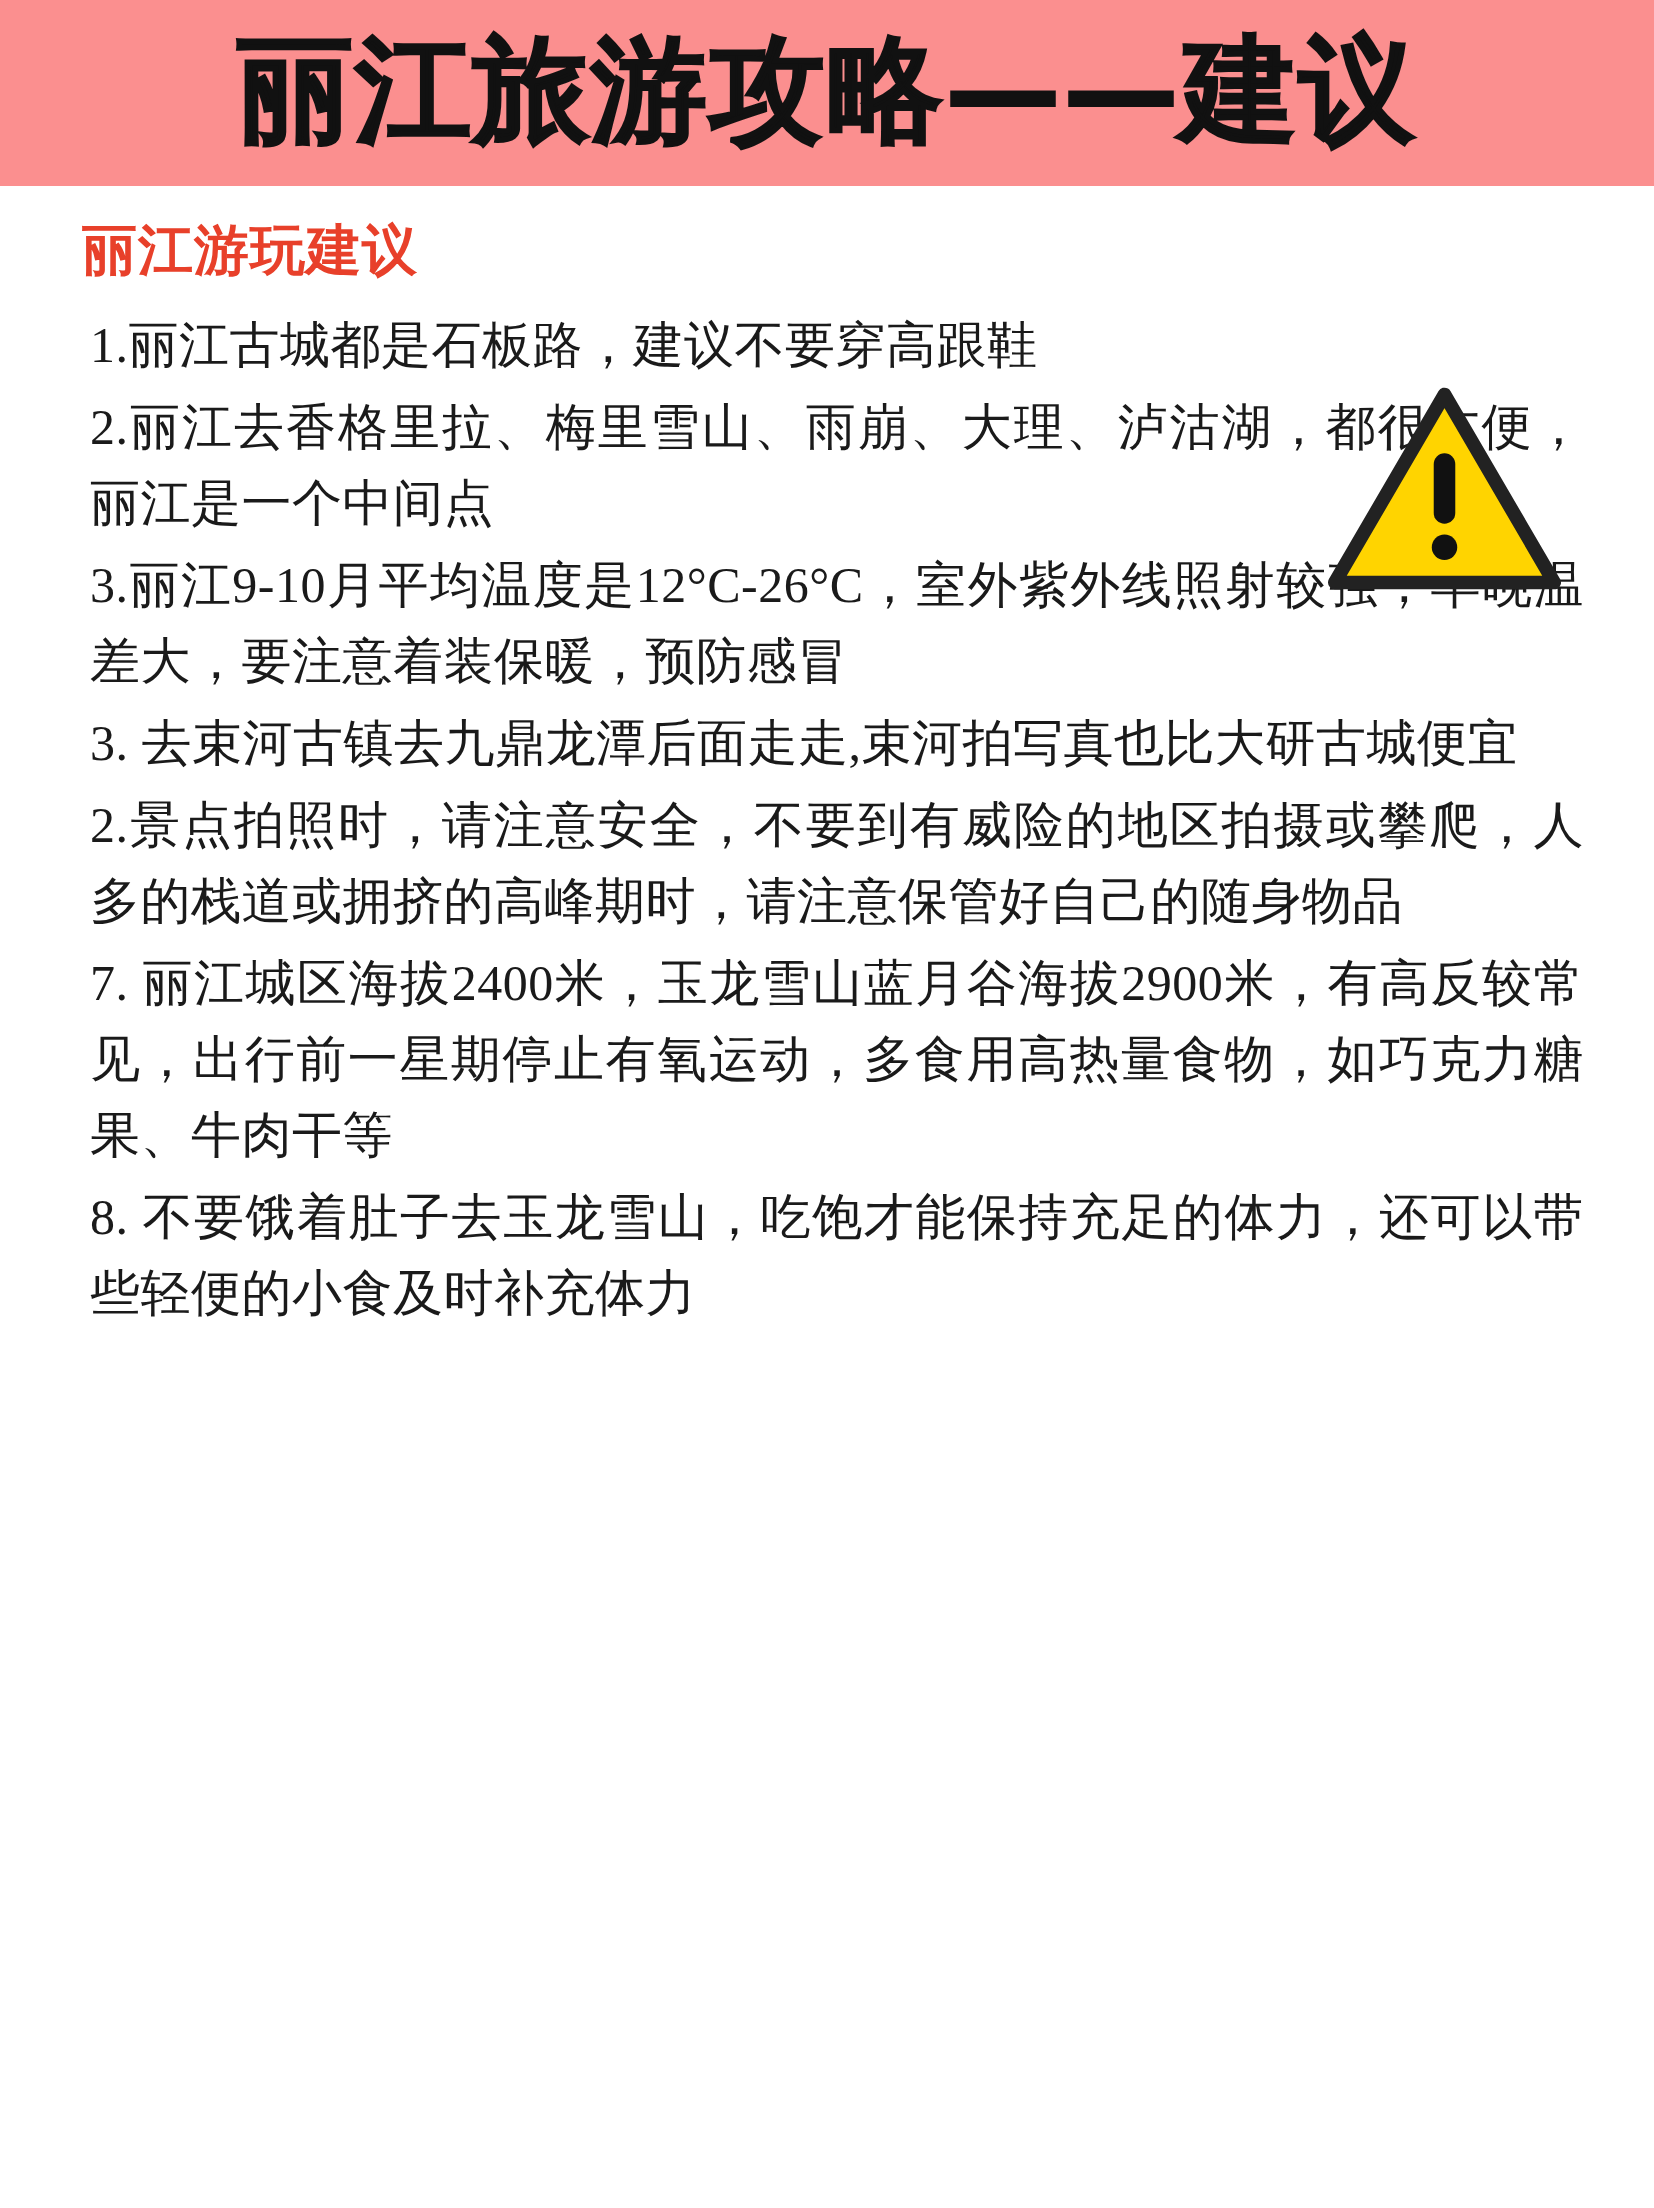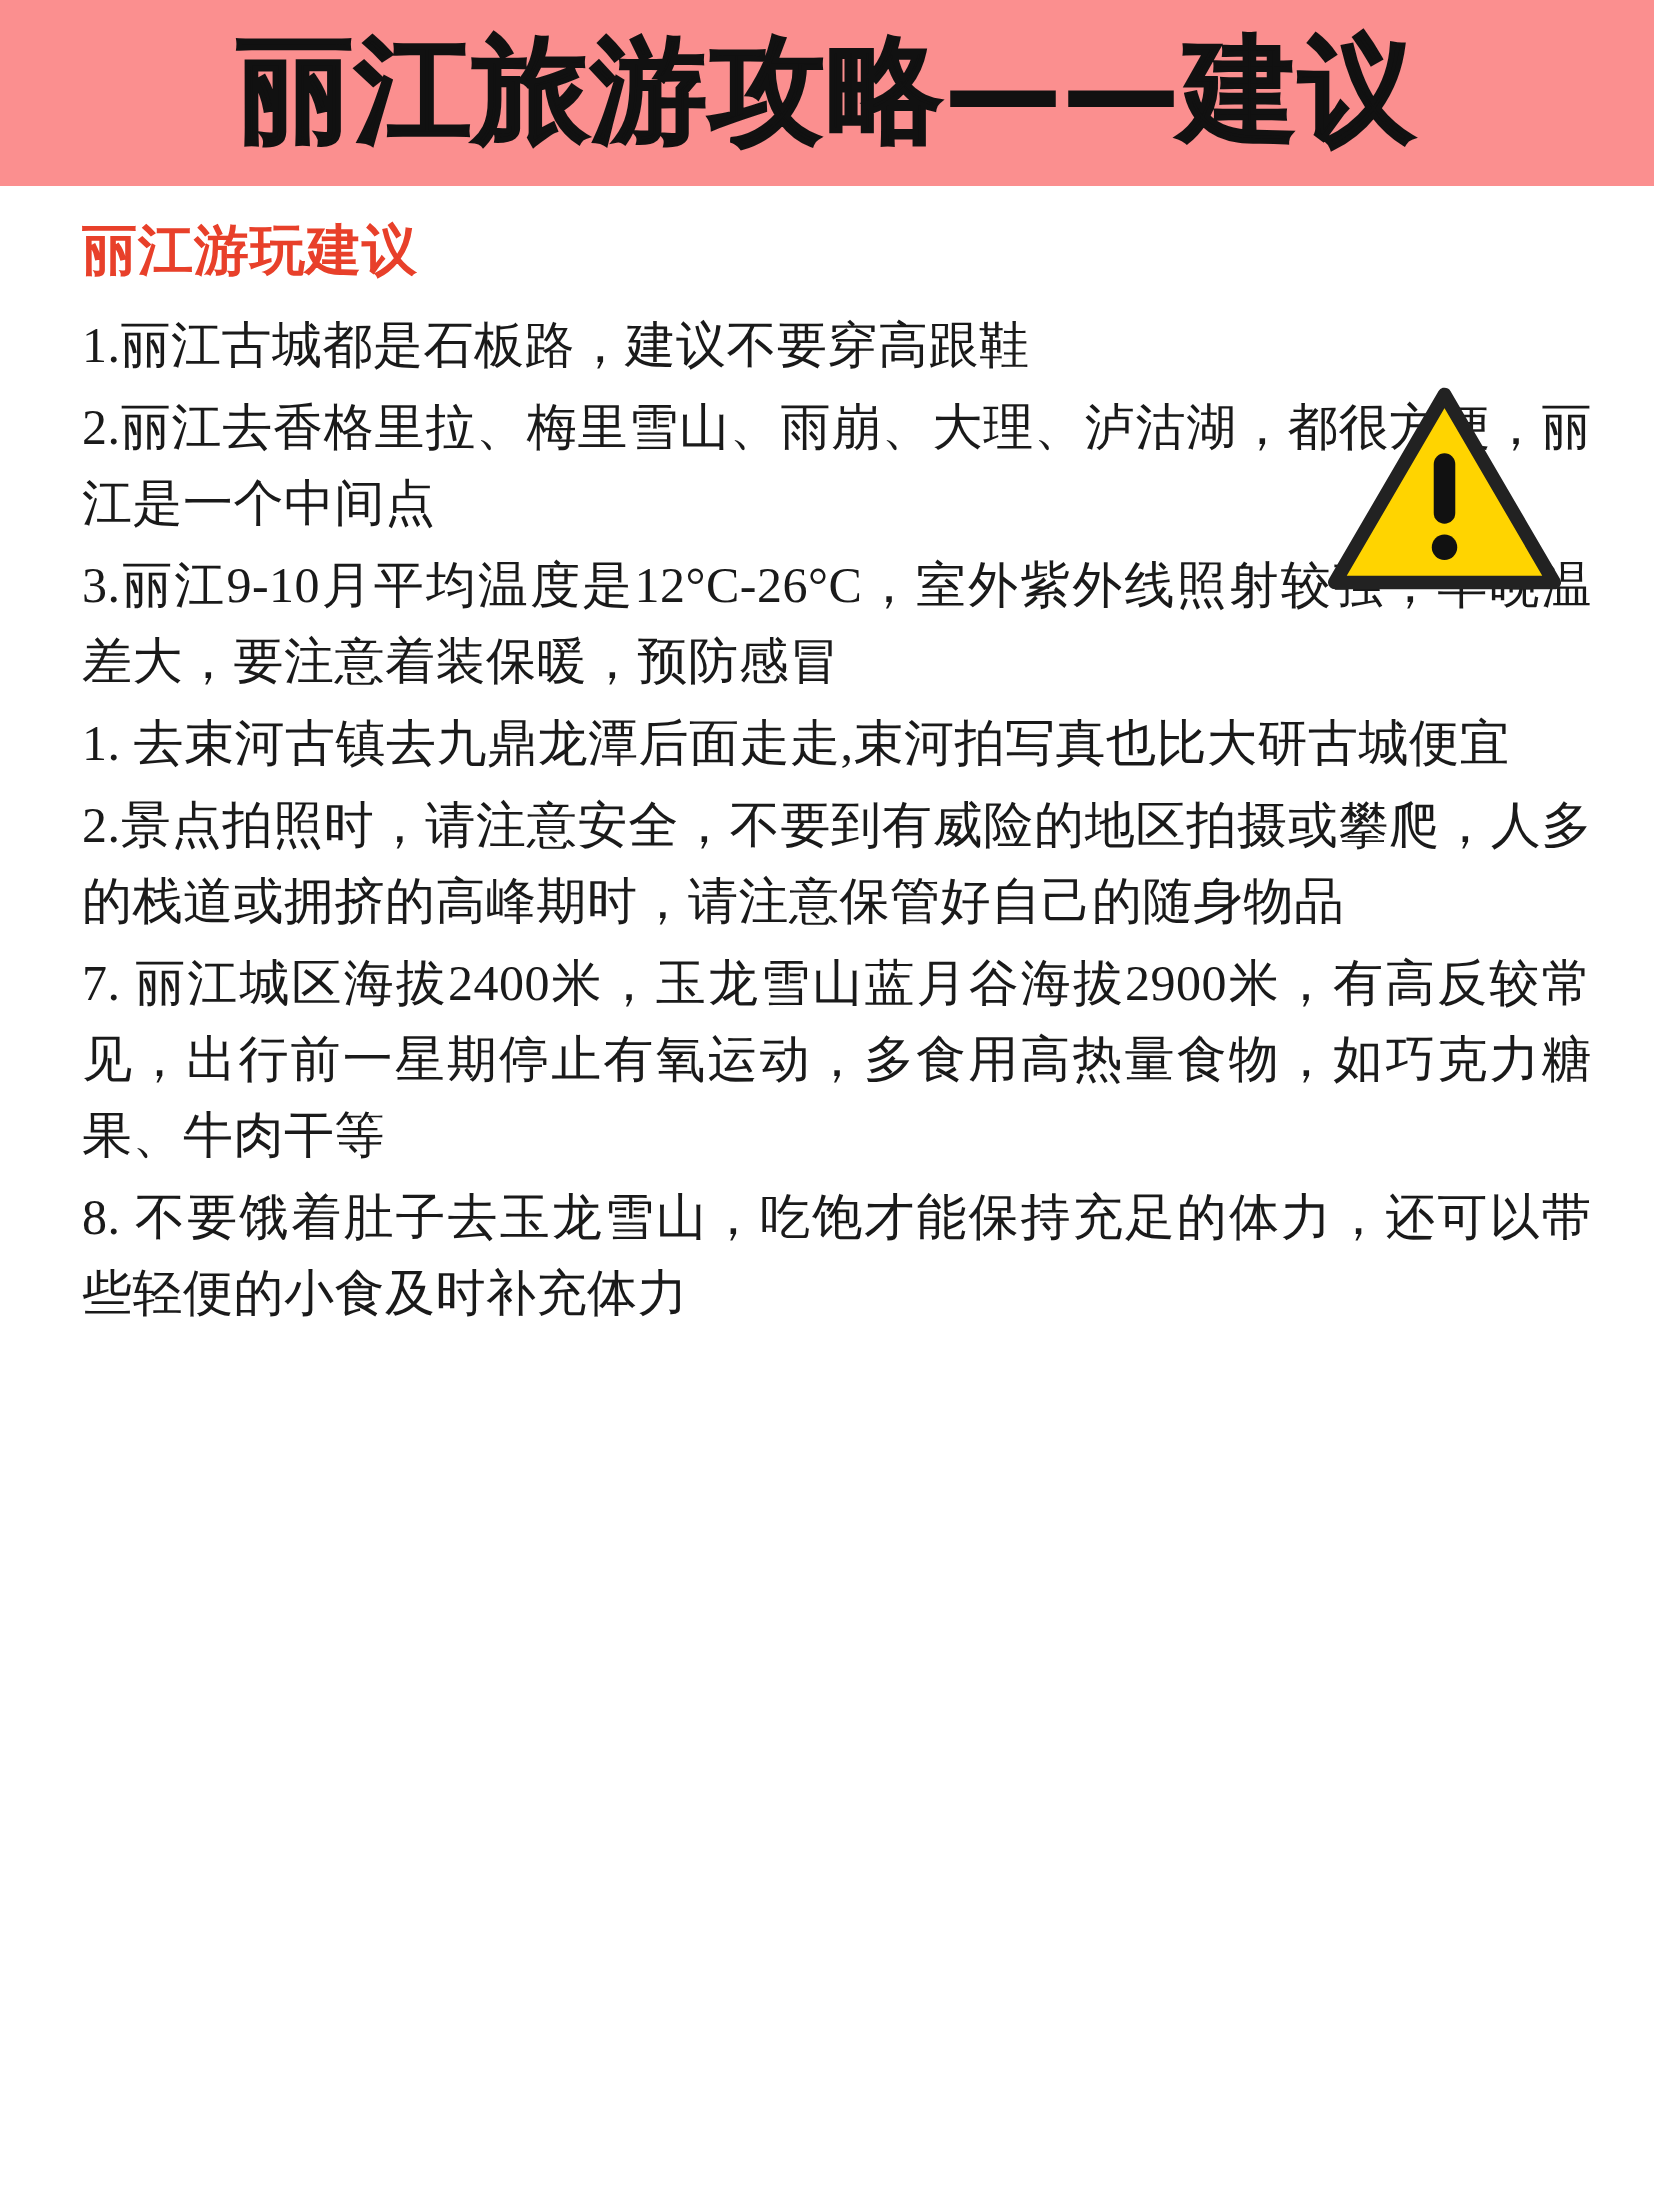--- a/index.html
+++ b/index.html
@@ -54,21 +54,21 @@
     font-family: "DejaVu Sans", "Liberation Sans", sans-serif;
     font-weight: bold;
     font-size: 55px;
     color: #e8402a;
     line-height: 1.1;
     margin: 0 0 26px 0;
     letter-spacing: 1px;
   }
 
   .tips {
-    margin: 0;
+    margin: 8px;
     padding: 0;
     list-style: none;
   }
   .tip {
     font-family: "Liberation Serif", "DejaVu Serif", serif;
     font-size: 50px;
     line-height: 1.52;
     color: #1a1a1a;
     margin: 0 0 6px 0;
     text-align: justify;
@@ -108,20 +108,20 @@
         <circle cx="60" cy="82" r="6.5" fill="#111111"></circle>
       </svg>
     </div>
 
     <h2 class="section-title">丽江游玩建议</h2>
 
     <div class="tips">
       <p class="tip">1.丽江古城都是石板路，建议不要穿高跟鞋</p>
       <p class="tip">2.丽江去香格里拉、梅里雪山、雨崩、大理、泸沽湖，都很方便，丽江是一个中间点</p>
       <p class="tip">3.丽江9-10月平均温度是12°C-26°C，室外紫外线照射较强，早晚温差大，要注意着装保暖，预防感冒</p>
-      <p class="tip">1. 去束河古镇去九鼎龙潭后面走走,束河拍写真也比大研古城便宜</p>
+      <p class="tip">3. 去束河古镇去九鼎龙潭后面走走,束河拍写真也比大研古城便宜</p>
       <p class="tip">2.景点拍照时，请注意安全，不要到有威险的地区拍摄或攀爬，人多的栈道或拥挤的高峰期时，请注意保管好自己的随身物品</p>
       <p class="tip">7. 丽江城区海拔2400米，玉龙雪山蓝月谷海拔2900米，有高反较常见，出行前一星期停止有氧运动，多食用高热量食物，如巧克力糖果、牛肉干等</p>
       <p class="tip">8. 不要饿着肚子去玉龙雪山，吃饱才能保持充足的体力，还可以带些轻便的小食及时补充体力</p>
     </div>
 
   </div>
 </div>
 
 </body></html>

